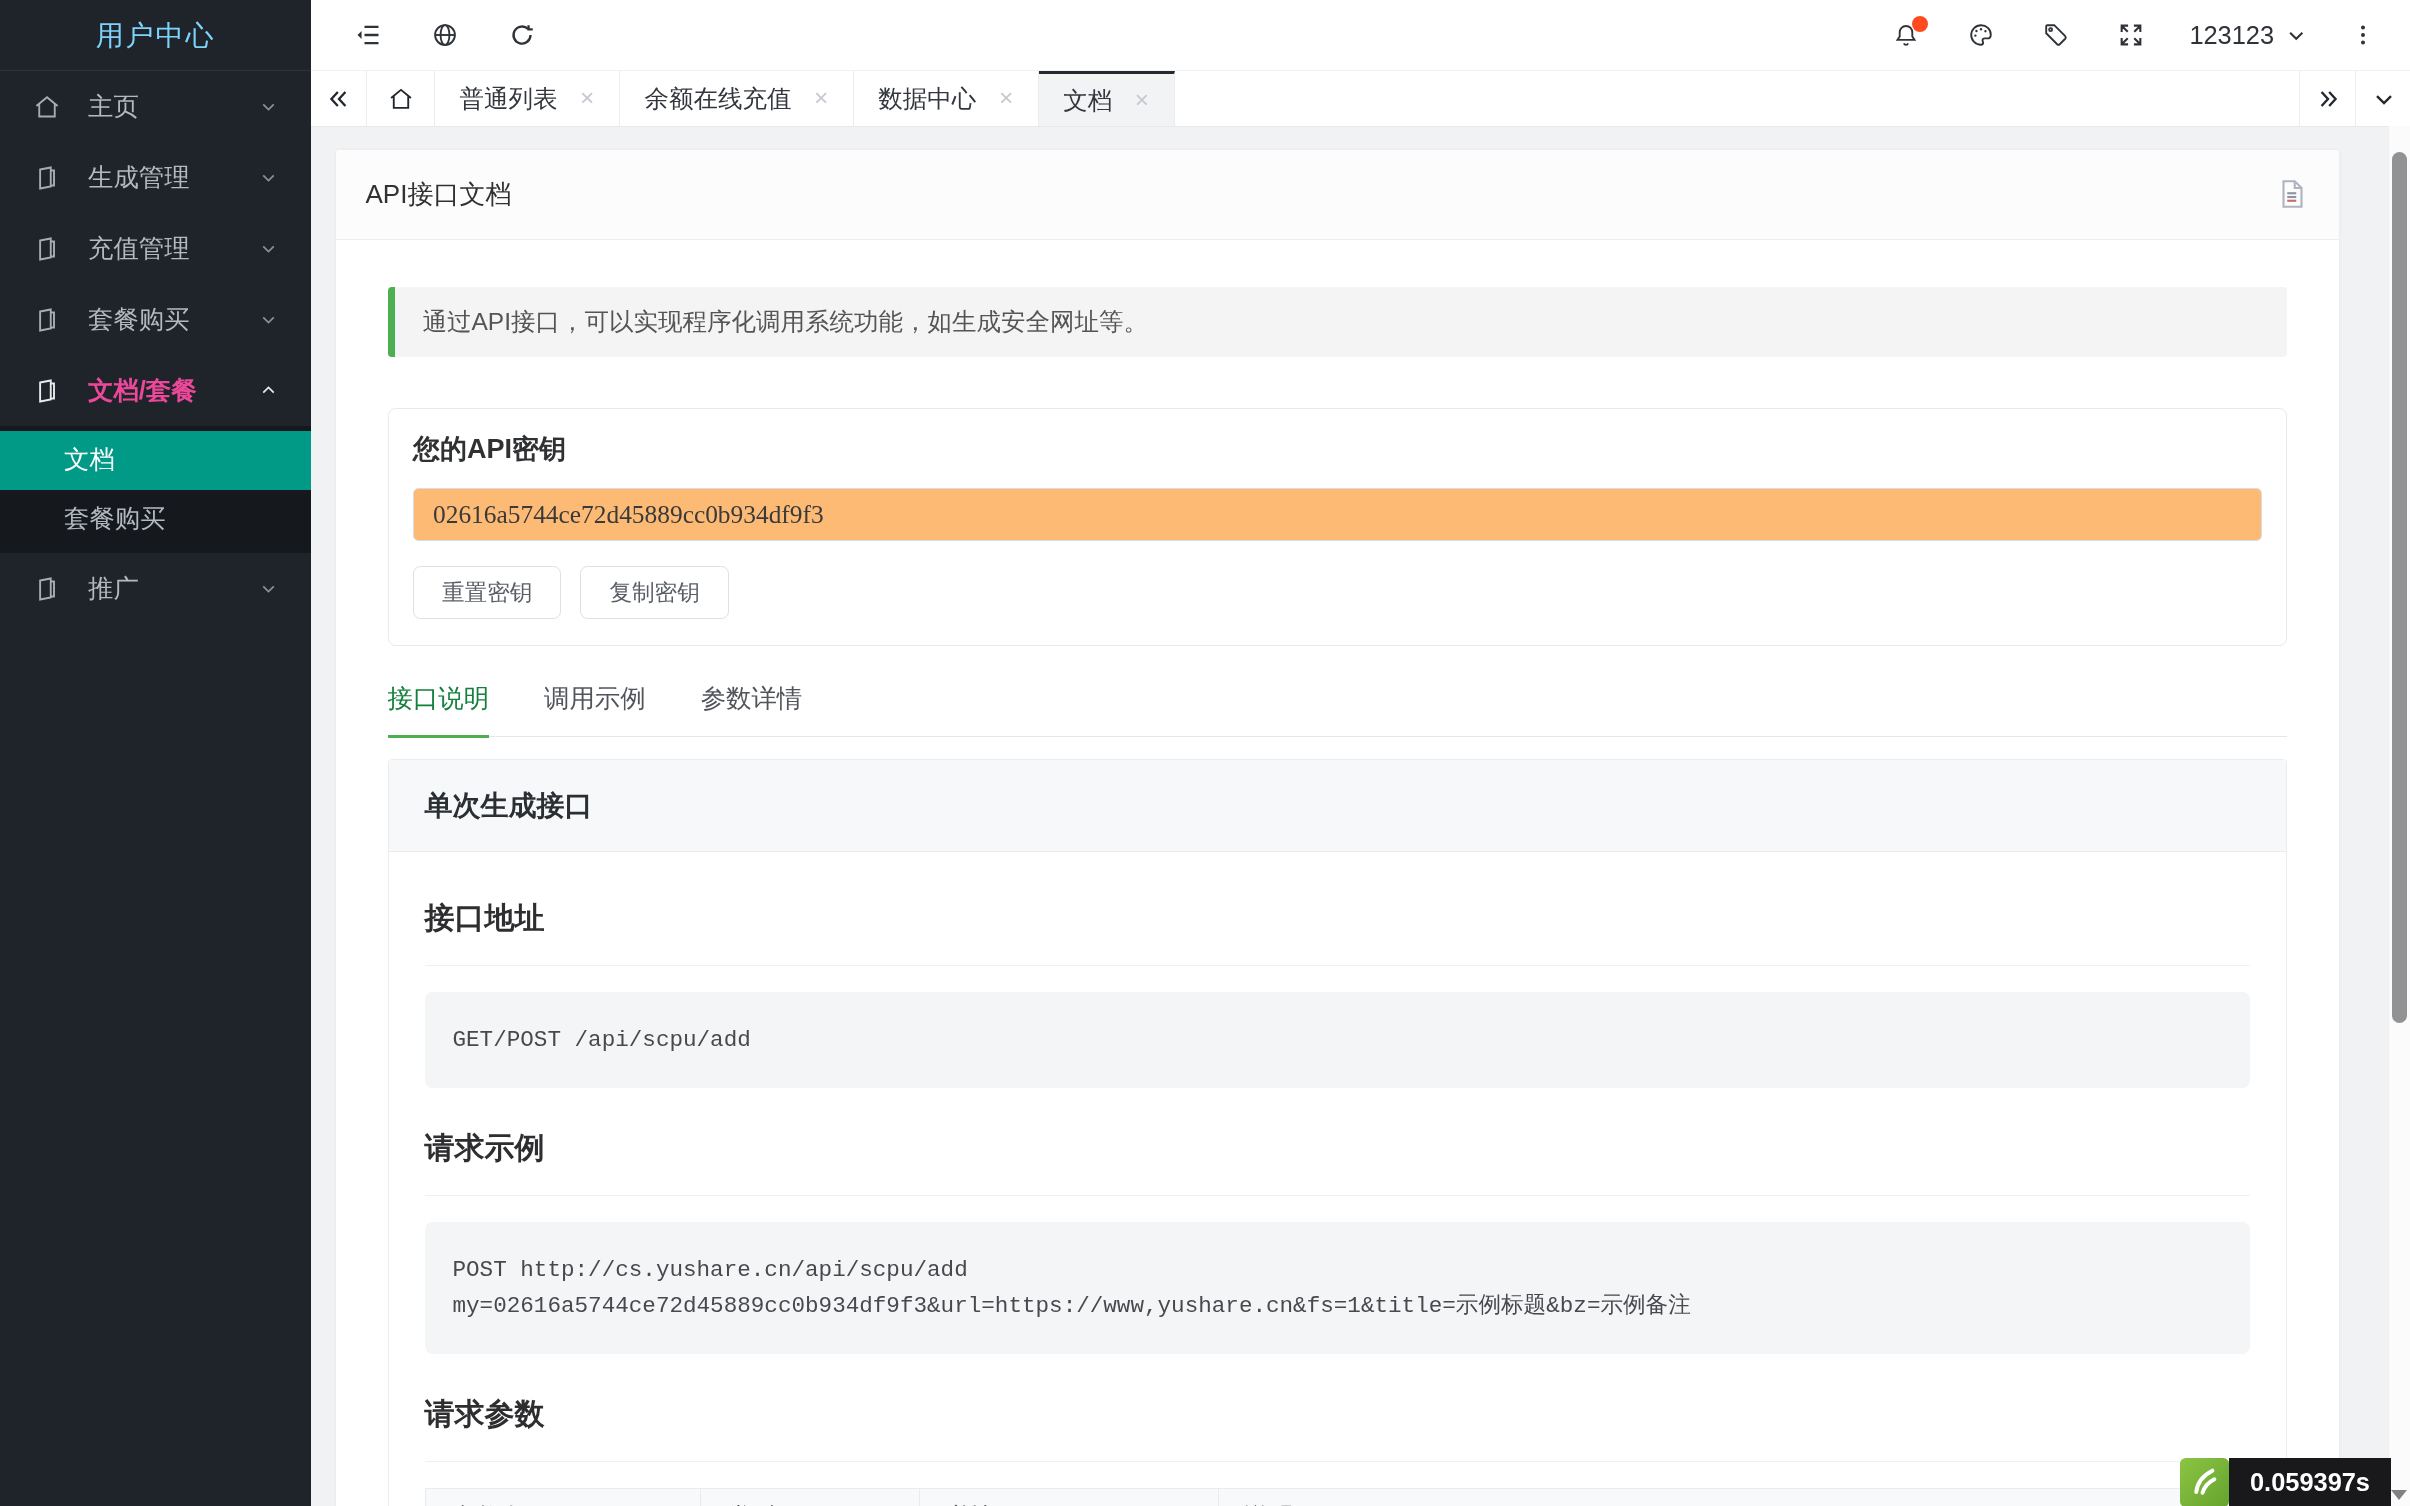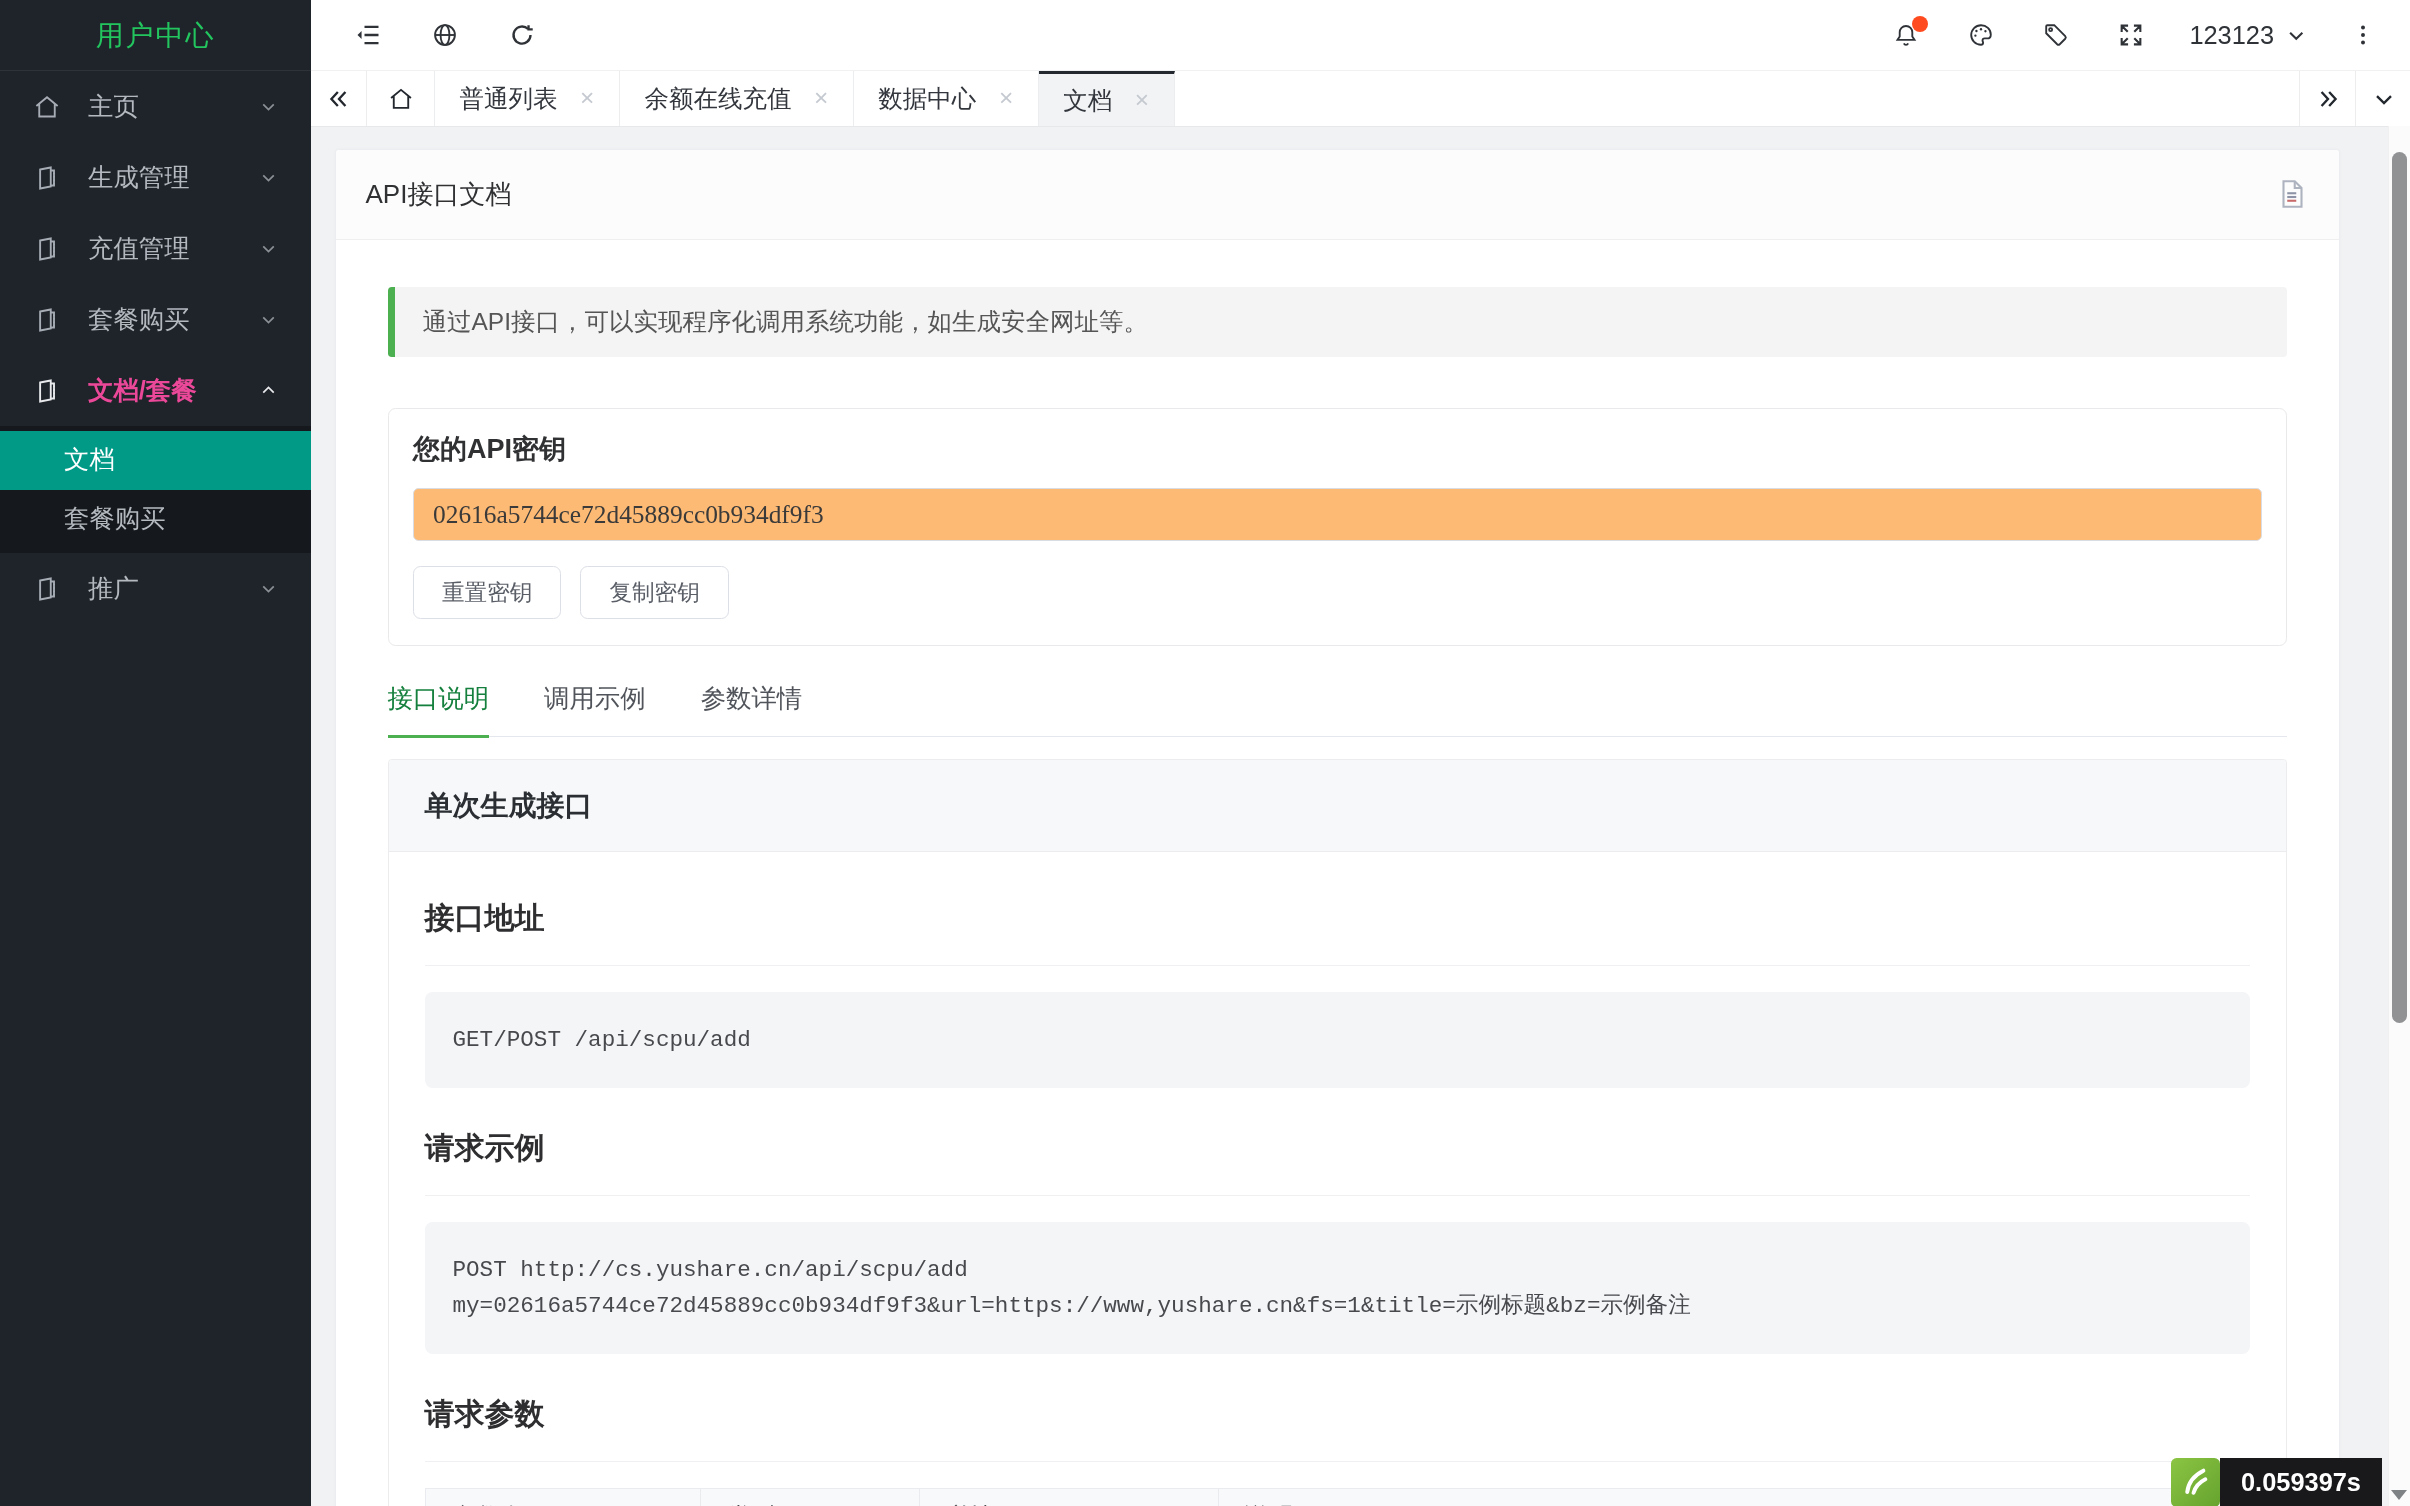--- a/index.html
+++ b/index.html
@@ -6,21 +6,21 @@
   html,body { width:2411px; height:1507px; overflow:hidden; }
   body {
     font-family:"Liberation Sans","DejaVu Sans",sans-serif;
     display:flex; background:#f1f2f4; color:#333;
   }
   svg { display:block; }
 
   
   .sidebar { width:311px; min-width:311px; height:1507px; background:#1f232a; display:flex; flex-direction:column; }
   .sidebar-title {
-    height:71px; line-height:71px; text-align:center; font-size:28px; color:#22c55e;
+    height:71px; line-height:71px; text-align:center; font-size:28px; color:#7dd3fc;
     border-bottom:0.9px solid rgba(255,255,255,.07); letter-spacing:1.9px;
   }
   .nav-item {
     height:71px; display:flex; align-items:center; padding:0 32px; cursor:pointer;
     color:#b4b9c0; font-size:25.4px;
   }
   .nav-item .nav-icon { width:30px; height:30px; color:#a7adb5; }
   .nav-item .nav-label { margin-left:26px; flex:1; }
   .nav-item .chev { color:#8b9097; }
   .nav-item.expanded { color:#ec4899; font-weight:bold; }
@@ -115,21 +115,21 @@
   .param-table th, .param-table td { border:1.9px solid #e9ebee; text-align:left; padding:0 26px; font-weight:400; }
   .param-table th { background:#f8f9fa; height:56px; color:#4a4d52; }
   .col-name { width:275px; } .col-type { width:219px; } .col-req { width:299px; }
 
   
   .scrollbar { position:absolute; top:126px; right:0; bottom:0; width:23.5px; background:#fbfbfc; border-left:0.9px solid #f0f0f0; }
   .scroll-thumb { position:absolute; top:26px; left:3.8px; width:15px; height:871px; background:#909294; border-radius:7.5px; cursor:pointer; }
   .scroll-down { position:absolute; bottom:7.5px; left:2.8px; width:0; height:0; border-left:8.5px solid transparent; border-right:8.5px solid transparent; border-top:10.4px solid #7f8285; cursor:pointer; }
 
   
-  .trace { position:absolute; right:29px; bottom:0; display:flex; align-items:flex-end; cursor:pointer; }
+  .trace { position:absolute; right:20px; bottom:0; display:flex; align-items:flex-end; cursor:pointer; }
   .trace-logo { width:49px; height:49px; border-radius:5.6px; background:linear-gradient(135deg,#8cc543,#65a32f); display:flex; align-items:center; justify-content:center; }
   .trace-time { height:49px; background:#19191b; color:#fff; font-size:25.4px; font-weight:600; display:flex; align-items:center; padding:0 21px; }
 </style>
 </head>
 <body>
 
 <aside class="sidebar">
   <div class="sidebar-title">用户中心</div>
 
   <div class="nav-item">

